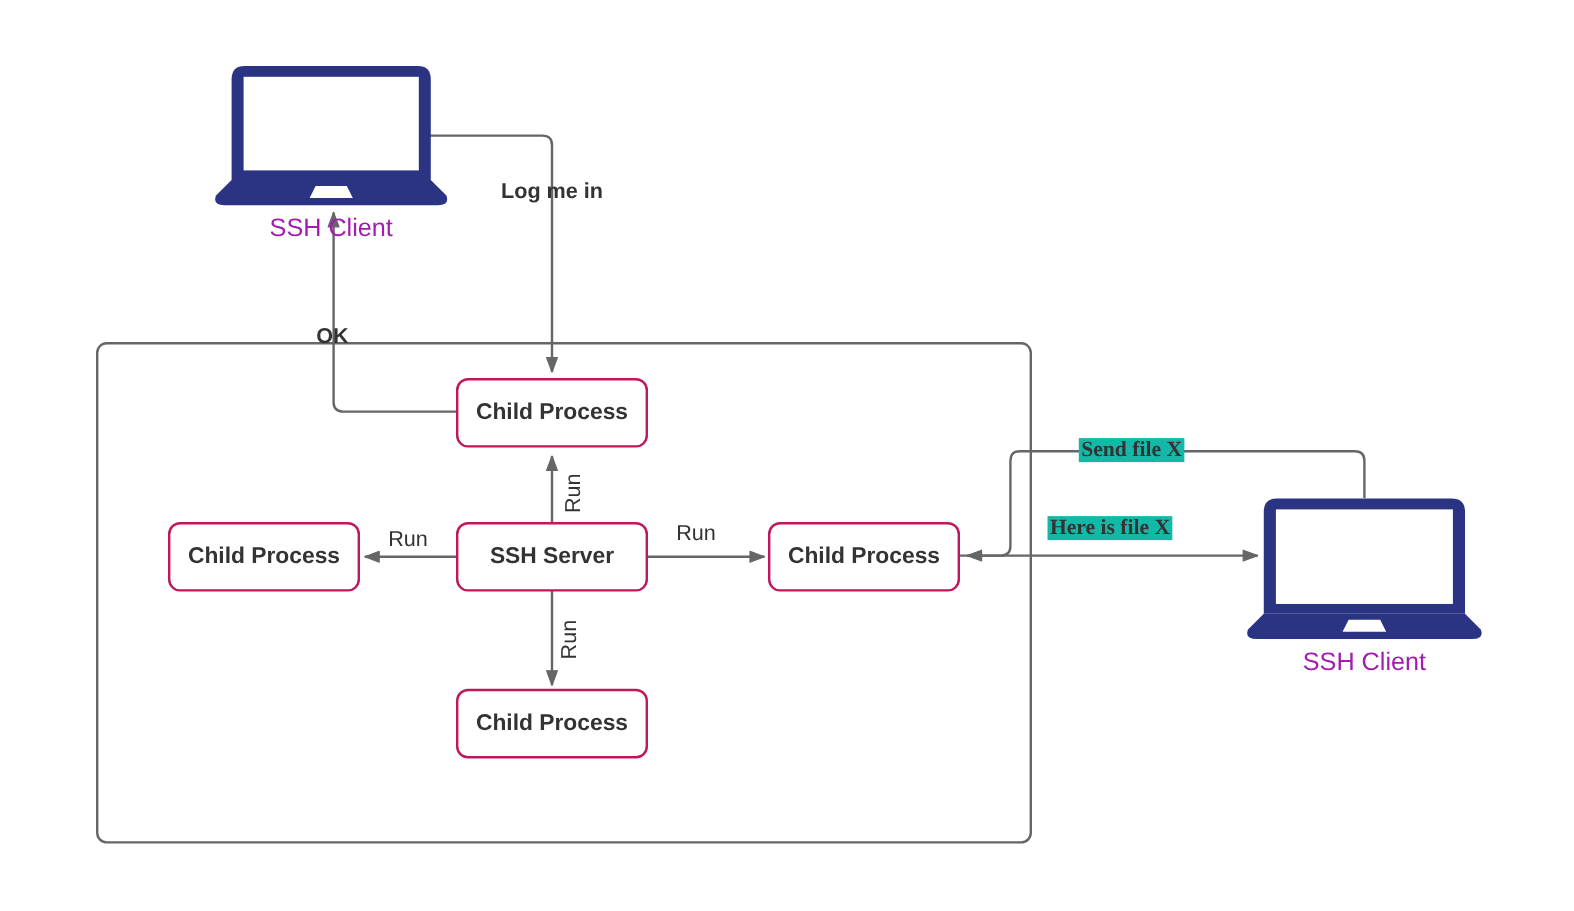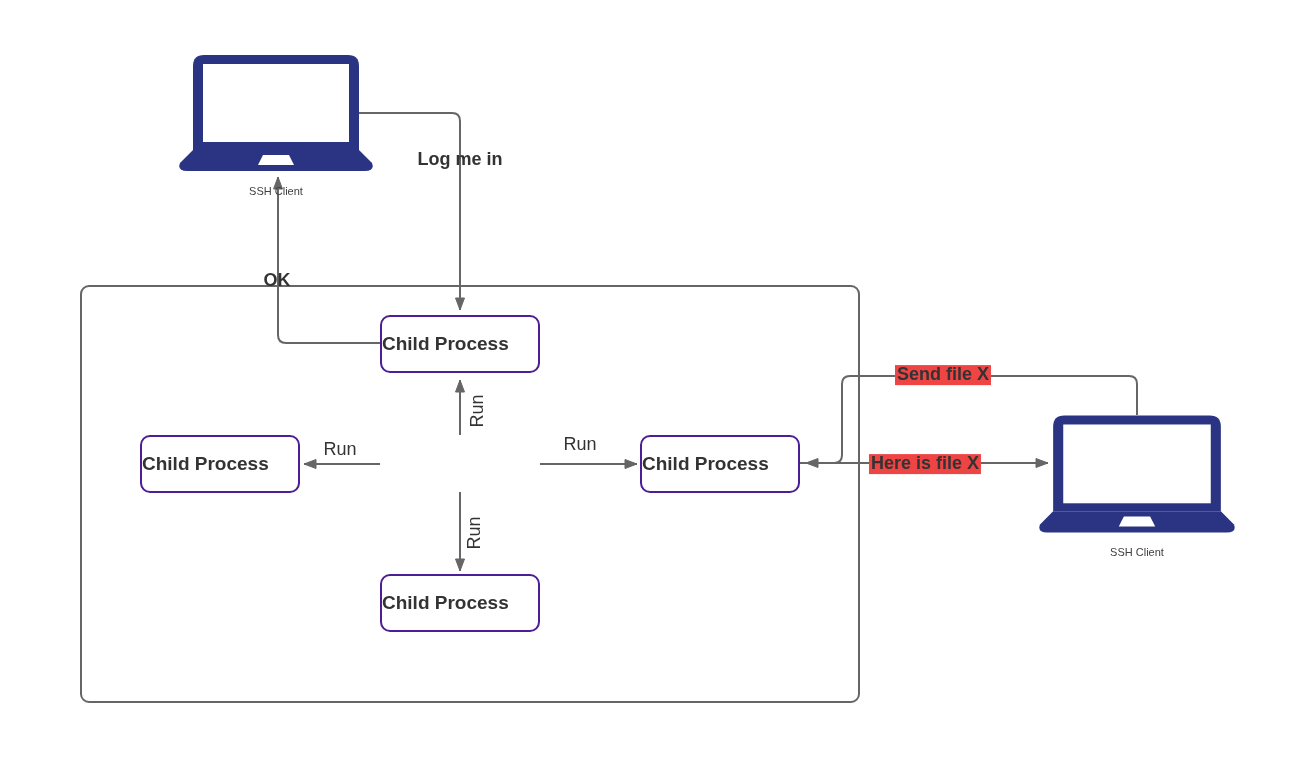--- a/index.html
+++ b/index.html
@@ -41,25 +41,25 @@
   }
   svg.laptop {
     position: absolute;
     z-index: 2;
   }
   .node {
     position: absolute;
     width: 156px;
     height: 54px;
     background: #ffffff;
-    border: 2px solid #4c1d95;
+    border: 2px solid #be185d;
     border-radius: 10px;
     display: flex;
     align-items: center;
-    justify-content: flex-start;
+    justify-content: center;
     z-index: 3;
   }
   .node span {
     font-weight: bold;
     font-size: 19px;
     color: #333333;
     white-space: nowrap;
   }
   .elabel {
     position: absolute;
@@ -67,35 +67,36 @@
     color: #333333;
     white-space: nowrap;
     z-index: 4;
     line-height: 1.1;
   }
   .elabel.msg {
     font-weight: bold;
     font-size: 18px;
   }
   .elabel.bg {
-    background: #ef4444;
+    background: #14b8a6;
     padding: 0 2px;
+    font-family: Liberation Serif, serif;
   }
   .elabel.run {
     font-size: 18px;
     font-weight: normal;
   }
   .elabel.vert {
     transform: translate(-50%, -50%) rotate(-90deg);
   }
   .device-label {
     position: absolute;
     transform: translate(-50%, -50%);
-    font-size: 11px;
-    color: #404040;
+    font-size: 21px;
+    color: #a21caf;
     white-space: nowrap;
     z-index: 4;
   }
 </style>
 </head>
 <body>
 
 <div class="canvas">
 
   <div class="boundary"></div>
@@ -131,29 +132,32 @@
     <path d="M84,100 h26 l5,10 h-36 z" fill="#ffffff"></path>
   </svg>
   <div class="device-label" style="left:1137px; top:552px;">SSH Client</div>
 
   <div class="node" style="left:380px; top:315px;">
     <span>Child Process</span>
   </div>
   <div class="node" style="left:140px; top:435px;">
     <span>Child Process</span>
   </div>
+  <div class="node" style="left:380px; top:435px;">
+    <span>SSH Server</span>
+  </div>
   <div class="node" style="left:640px; top:435px;">
     <span>Child Process</span>
   </div>
   <div class="node" style="left:380px; top:574px;">
     <span>Child Process</span>
   </div>
 
   <div class="elabel msg" style="left:460px; top:160px;">Log me in</div>
   <div class="elabel msg" style="left:277px; top:281px;">OK</div>
   <div class="elabel run vert" style="left:478px; top:411px;">Run</div>
   <div class="elabel run vert" style="left:475px; top:533px;">Run</div>
   <div class="elabel run" style="left:340px; top:450px;">Run</div>
   <div class="elabel run" style="left:580px; top:445px;">Run</div>
   <div class="elabel msg bg" style="left:943px; top:375px;">Send file X</div>
-  <div class="elabel msg bg" style="left:925px; top:464px;text-align:right;">Here is file X</div>
+  <div class="elabel msg bg" style="left:925px; top:440px;text-align:right;">Here is file X</div>
 
 </div>
 
 </body></html>

